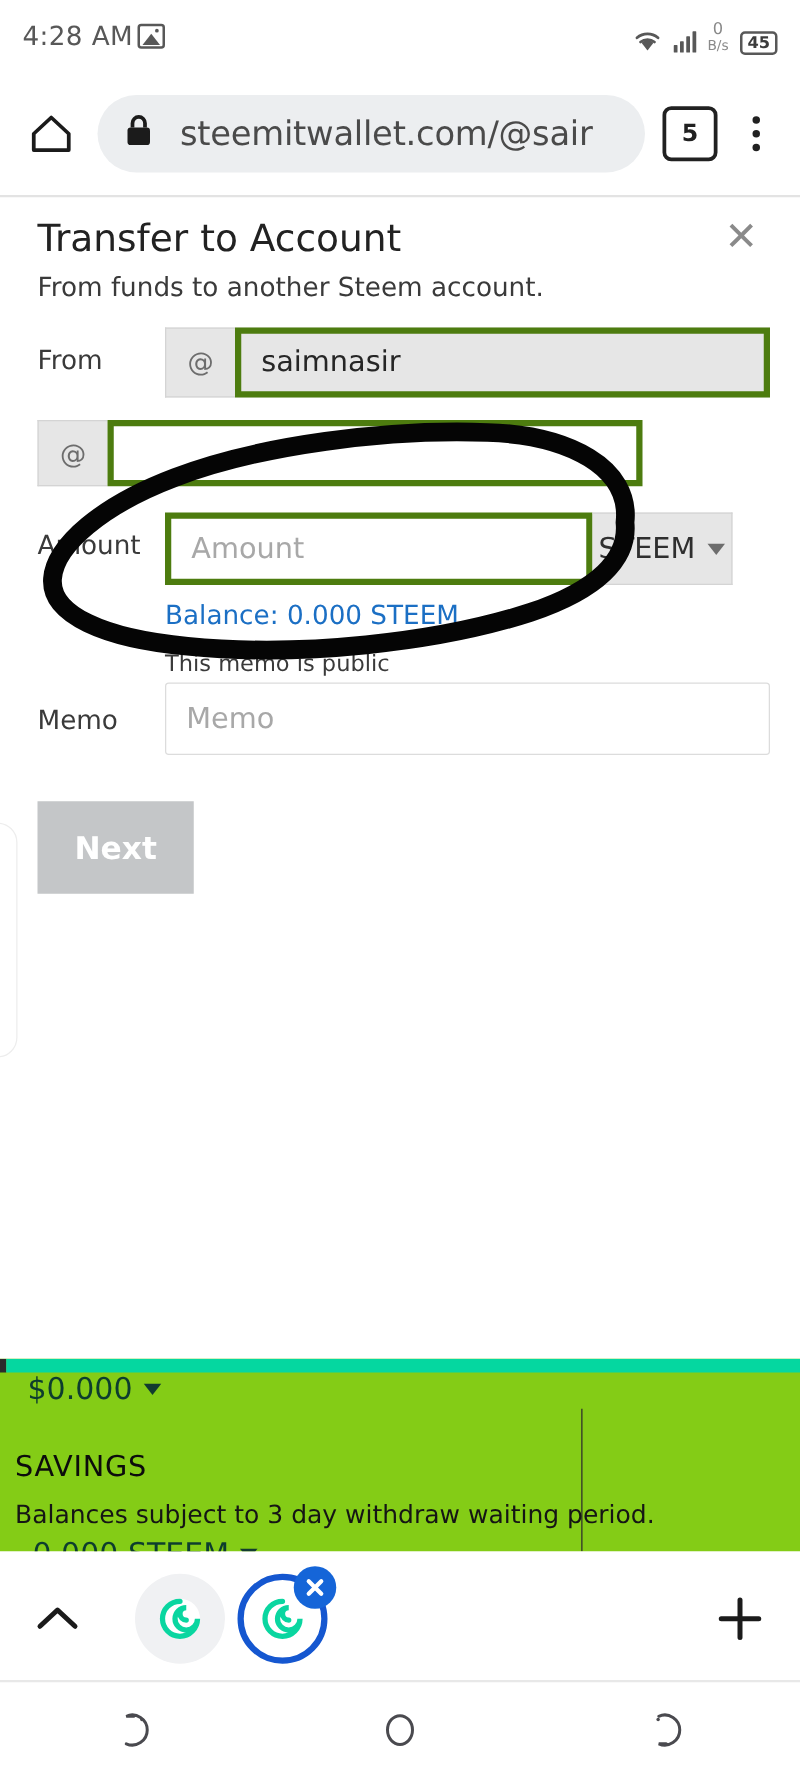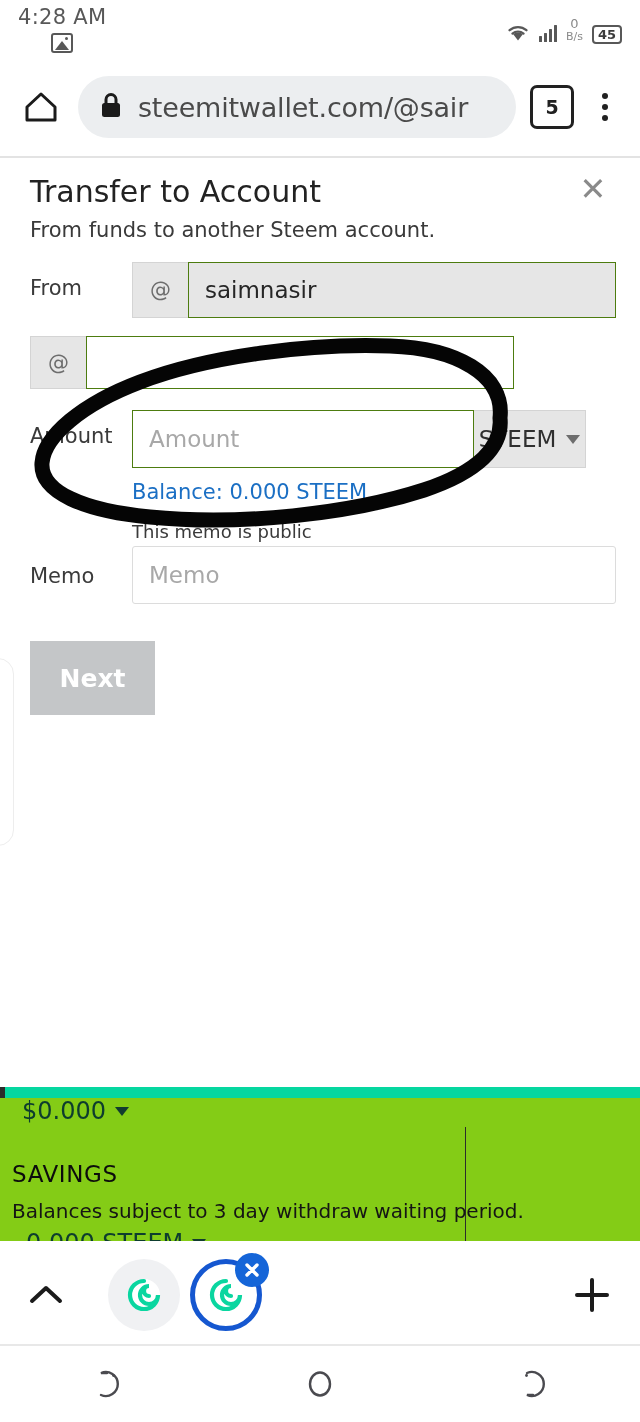--- a/index.html
+++ b/index.html
@@ -13,21 +13,21 @@
     -webkit-font-smoothing: antialiased;
   }
 
   
   #status-bar {
     position: absolute; left: 0; top: 0; width: 640px; height: 58px;
     background: #ffffff;
     display: flex; align-items: center;
     padding: 0 18px; box-sizing: border-box;
   }
-  #status-left { display: flex; align-items: center; gap: 4px; flex-direction: column; }
+  #status-left { display: flex; align-items: center; gap: 4px; }
   .status-time {
     font-size: 21px; color: #585858; letter-spacing: .3px;
     font-family: "DejaVu Sans", sans-serif;
   }
   .photo-icon {
     width: 22px; height: 20px; border: 2px solid #585858; border-radius: 3px;
     position: relative; box-sizing: border-box;
   }
   .photo-icon::before {
     content: ""; position: absolute; left: 2px; bottom: 1px;
@@ -69,21 +69,21 @@
   
   #browser-bar {
     position: absolute; left: 0; top: 58px; width: 640px; height: 98px;
     background: #ffffff;
     display: flex; align-items: center; padding: 0 18px;
     box-sizing: border-box; gap: 14px;
   }
   .home-btn { width: 46px; height: 46px; display:flex; align-items:center; justify-content:center; }
   .omnibox {
     flex: 1; height: 62px; background: #eceef0; border-radius: 31px;
-    display: flex; align-items: center; padding: 0 22px; gap: 16px;
+    display: flex; align-items: center; padding: 0 22px; gap: 22px;
     box-sizing: border-box; overflow: hidden;
   }
   .lock-icon { flex: 0 0 auto; }
   .url-text {
     font-size: 27px; color: #4a4a4a; white-space: nowrap;
     font-family: "DejaVu Sans", sans-serif; letter-spacing: -0.2px;
   }
   .tabcount {
     width: 38px; height: 38px; border: 3px solid #212121; border-radius: 7px;
     display:flex; align-items:center; justify-content:center;
@@ -128,21 +128,21 @@
     font-family: "DejaVu Sans", sans-serif;
   }
   .input-group { display: flex; align-items: stretch; }
   .addon {
     width: 56px; background: #e6e6e6; border: 1px solid #d4d4d4;
     border-right: none; display: flex; align-items: center; justify-content: center;
     font-size: 21px; color: #6d6d6d; box-sizing: border-box;
     font-family: "DejaVu Sans", sans-serif;
   }
   .txtfield {
-    border: 1px solid #4d7c0f; background: #ffffff;
+    border: 5px solid #4d7c0f; background: #ffffff;
     font-size: 23px; color: #262626; padding: 0 16px;
     display:flex; align-items:center; box-sizing:border-box;
     font-family: "DejaVu Sans", sans-serif;
   }
   .txtfield.filled { background:#e6e6e6; }
   .txtfield .ph { color: #a8a8a8; }
 
   #row-from { left: 30px; top: 104px; }
   #row-from .input-group { height: 56px; }
   #row-from .addon { height: 56px; }

